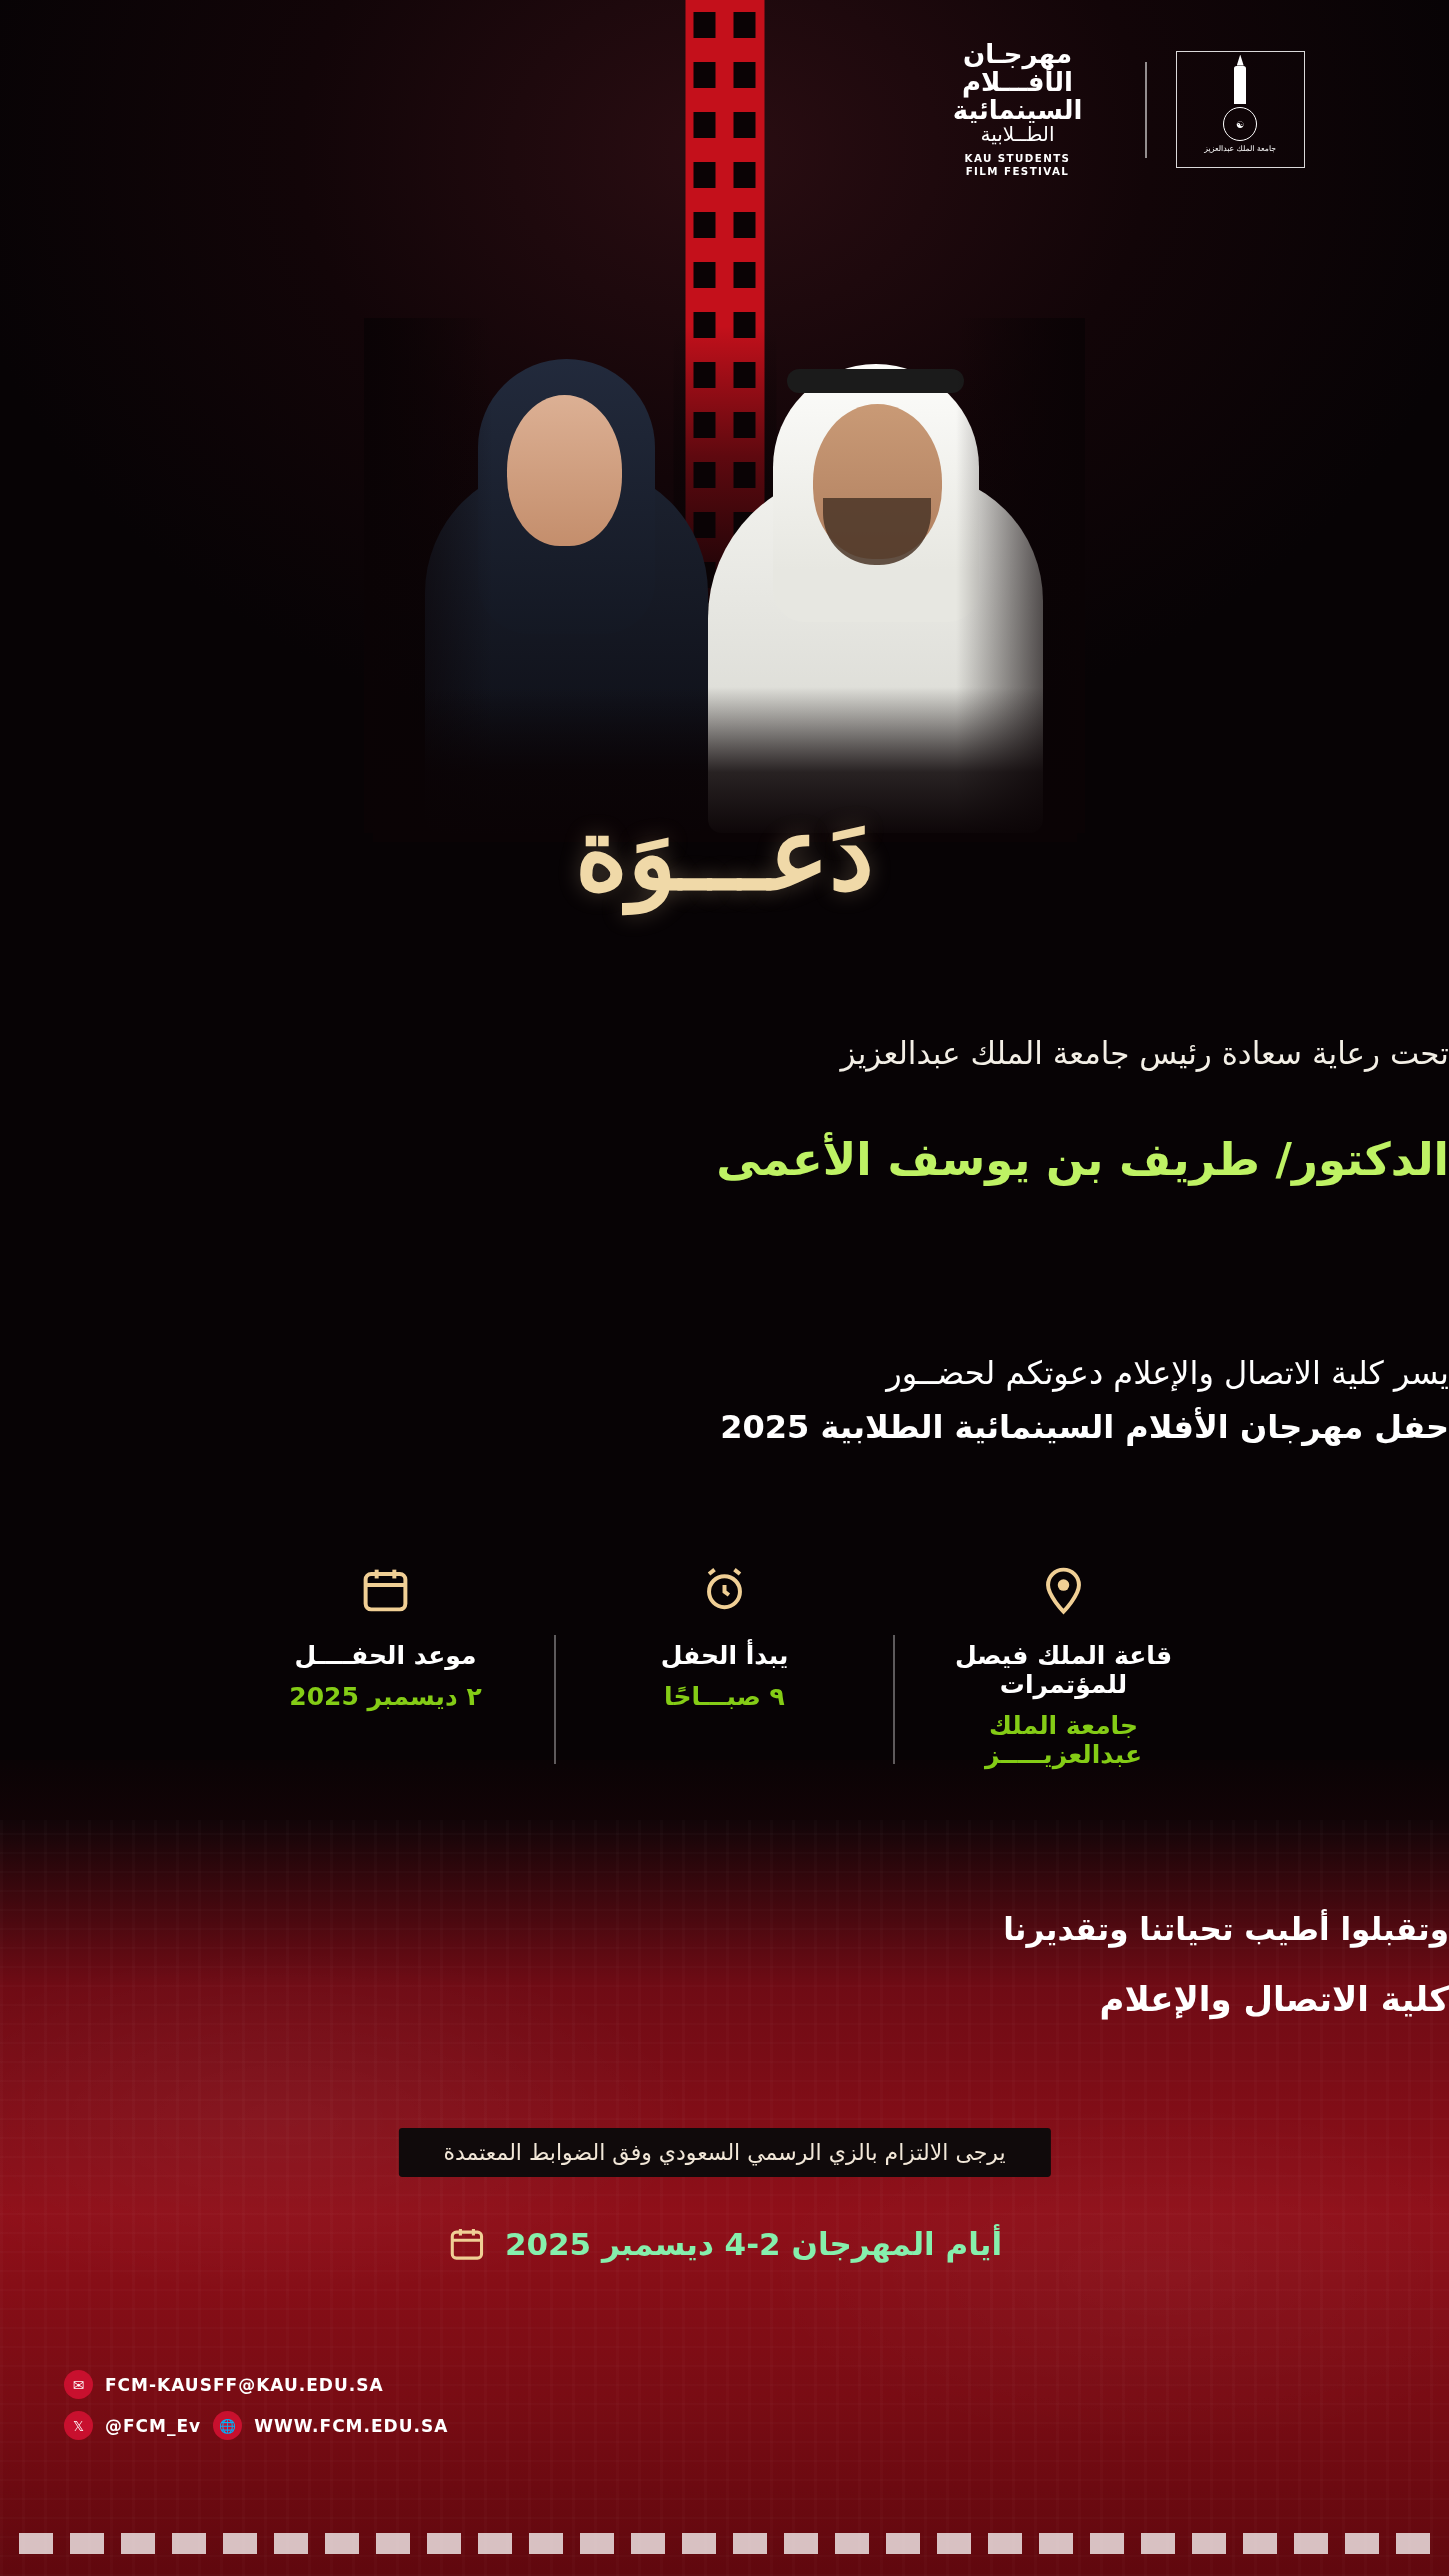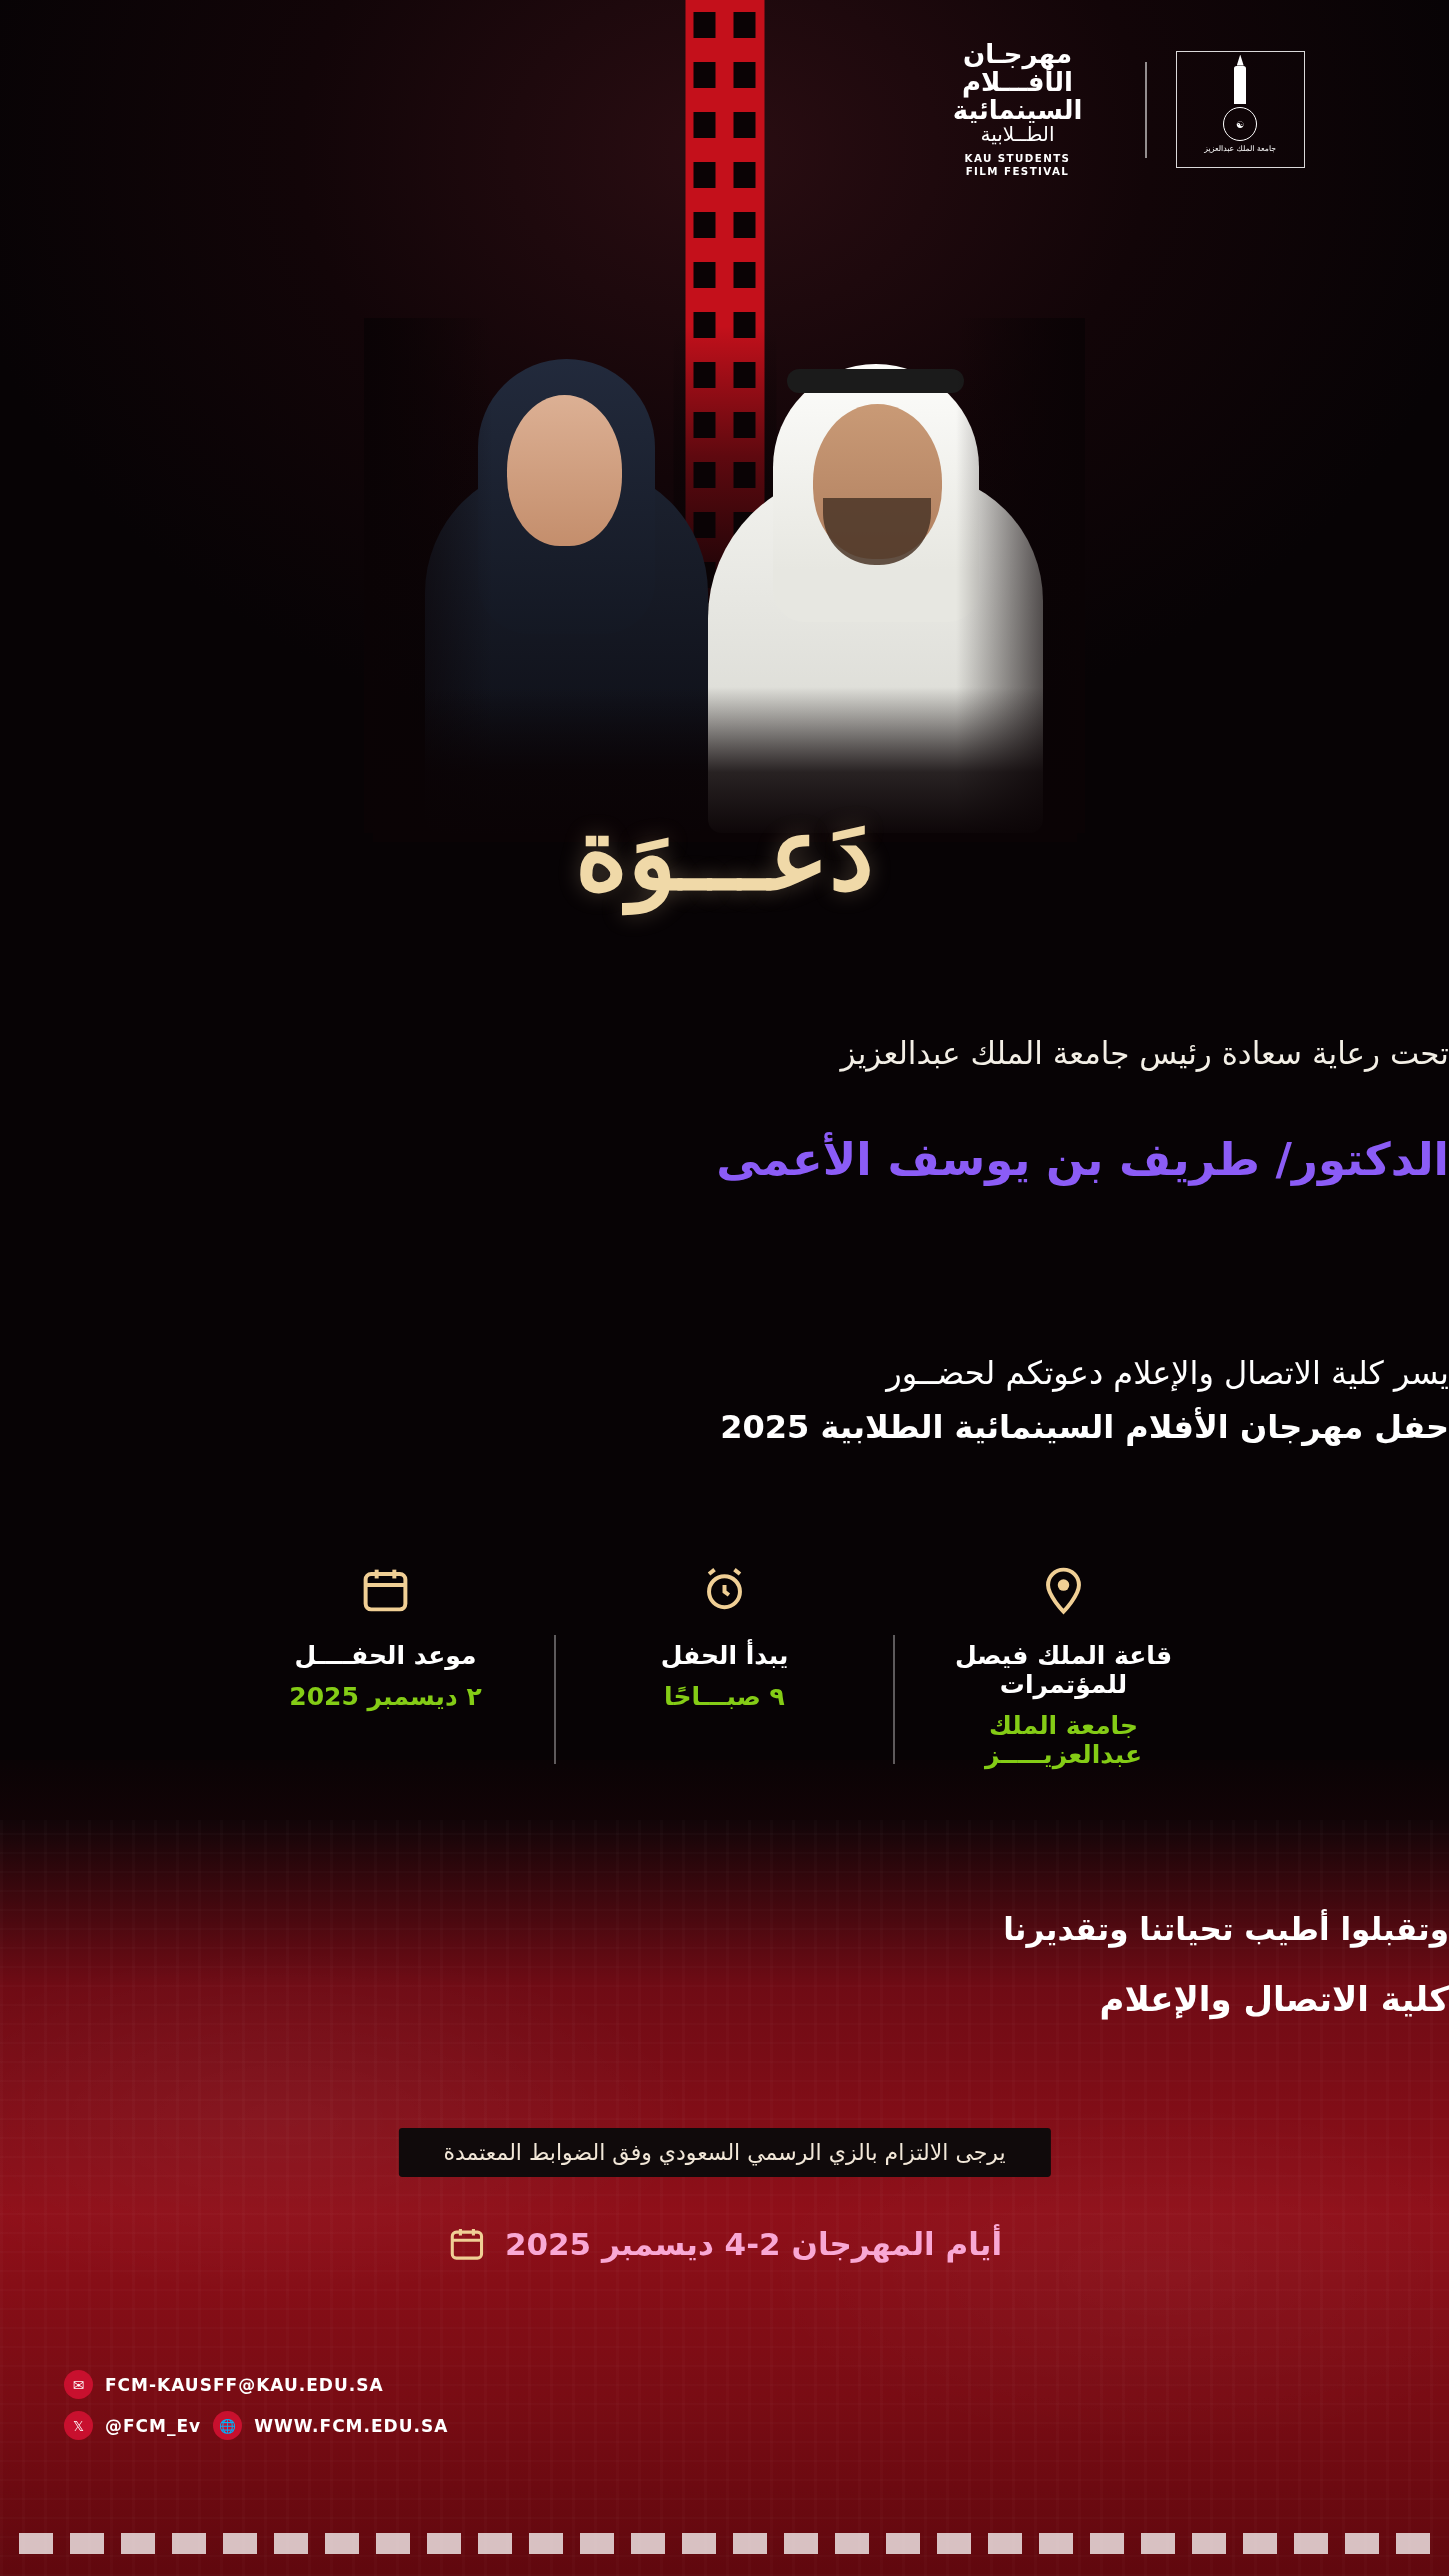--- a/index.html
+++ b/index.html
@@ -168,21 +168,21 @@
     font-size: 101px; color: #f0d9a8; font-weight: 700;
     letter-spacing: 3.4px;
     text-shadow: 0 0 22px rgba(240,217,168,.25);
   }
   
   .txt { position: absolute; left: 0; right: 0; text-align: right; color: #fff; }
   .line-patron {
     top: 1035px; font-size: 31px; font-weight: 500; color: #f3efe6; letter-spacing: 0.4px;
   }
   .line-name {
-    top: 1133px; font-size: 45px; font-weight: 700; color: #8b5cf6;
+    top: 1133px; font-size: 45px; font-weight: 700; color: #bef264;
   }
   .line-invite1 { top: 1314px; font-size: 32px; font-weight: 400; color: #fff; margin-top: 40px; }
   .line-invite2 { top: 1408px; font-size: 32px; font-weight: 700; color: #fff; }
   
   .details {
     position: absolute; top: 1550px; left: 50%; transform: translateX(-50%);
     width: 970px; display: flex; flex-direction: row-reverse; justify-content: space-between;
   }
   .detail { width: 292px; text-align: center; position: relative; }
   .detail .ico {
@@ -198,21 +198,21 @@
   
   .dresscode {
     position: absolute; top: 2128px; left: 50%; transform: translateX(-50%);
     background: #100a0b; color: #f2e7d8; font-size: 22px; font-weight: 500;
     padding: 12px 45px; border-radius: 3.4px; white-space: nowrap;
   }
   
   .days {
     position: absolute; top: 2224px; left: 50%; transform: translateX(-50%);
     display: flex; flex-direction: row-reverse; align-items: center; gap: 19px;
-    color: #f9a8d4; font-size: 31px; font-weight: 700;
+    color: #86efac; font-size: 31px; font-weight: 700;
   }
   .days .cal { color: #f0cf95; display: flex; align-items: center; }
   
   .contacts {
     position: absolute; left: 64px; top: 2370px; direction: ltr;
     display: flex; flex-direction: column; gap: 12px;
   }
   .crow { display: flex; align-items: center; gap: 12px; }
   .cicon {
     width: 29px; height: 29px; border-radius: 50%; background: #c8102e;

